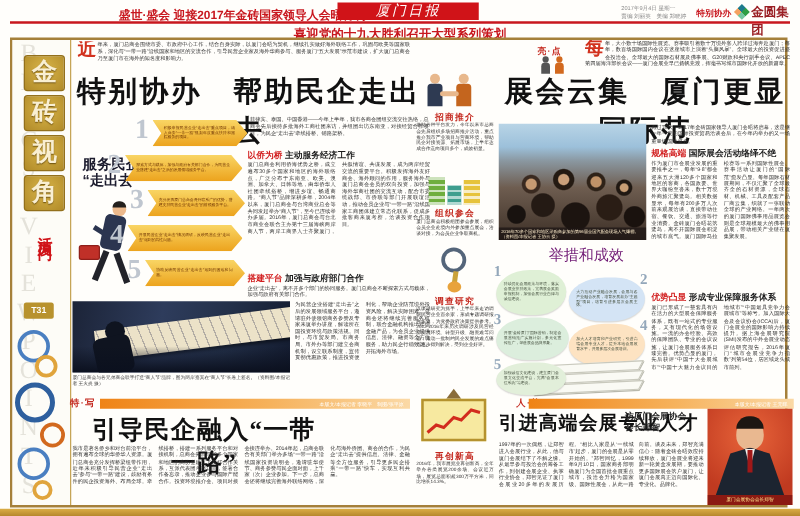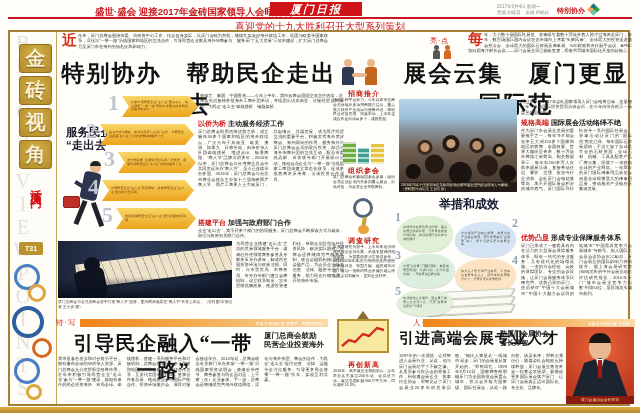--- a/index.html
+++ b/index.html
@@ -12,49 +12,50 @@
 .t38{font-size:3.8px;line-height:4.8px}
 .c2{columns:2;column-gap:5px}
 .c3{columns:3;column-gap:4px}
 .c4{columns:4;column-gap:5px}
 .redhead{font-size:7px;font-weight:bold;white-space:nowrap;overflow:hidden}
 .redhead .tag{color:#d21f1f;margin-right:2px}
 .redhead .ttl{color:#1d1d1d}
 .dropcap{float:left;font-size:15px;line-height:15px;font-weight:bold;color:#d2321e;margin-right:1px;font-family:"Liberation Serif",serif}
 .bighead{font-weight:bold;color:#111;text-align:center;letter-spacing:2px;font-family:"Liberation Serif","DejaVu Serif",serif}
 .subhead{color:#3a3a3a;text-align:center}
-.tagword{font-size:7.5px;font-weight:normal;color:#c4281e;letter-spacing:1px}
+.tagword{font-size:7.5px;font-weight:bold;color:#c4281e;letter-spacing:1px}
 .obar{background:linear-gradient(90deg,#ef8316,#f6b25c 55%,#fbd9a6);display:flex;align-items:center;justify-content:flex-end;padding-right:5px}
 .obar span{font-size:4px;color:#fff;white-space:nowrap}
 .arrow{position:absolute;height:21px;background:linear-gradient(180deg,#f9d564,#eca31d);clip-path:polygon(0 0,calc(100% - 9px) 0,100% 50%,calc(100% - 9px) 100%,0 100%,7px 50%);display:flex;align-items:center;padding:2px 10px 2px 9px;z-index:2;box-shadow:0 1px 1px rgba(120,80,0,.4)}
 .arrow span{font-size:3.1px;line-height:3.85px;color:#6e3404;text-align:justify}
 .stepnum{position:absolute;font-size:22px;font-weight:bold;color:#bfc6cf;font-family:"Liberation Serif",serif;z-index:1}
 .bubble{position:absolute;border-radius:55% 45% 50% 50%/60% 55% 60% 55%;padding:4px 6px;display:flex;align-items:center;box-shadow:0 1px 1px rgba(0,0,0,.15)}
 .bubble .bt{font-size:3.1px;line-height:3.9px;color:#45503f;text-align:justify}
 .bnum{position:absolute;font-size:12px;font-weight:bold;color:#93a7ba;font-family:"Liberation Serif",serif}
 .tile{position:absolute;left:19px;width:33px;height:29px;background:radial-gradient(circle at 50% 40%,#d9b54a,#b08a28);border:1px solid #93701c;border-radius:3px;color:#f9efd2;font-size:20px;line-height:27px;text-align:center;font-weight:bold;font-family:"Liberation Serif",serif;text-shadow:0 1px 1px #6e5210;z-index:2}
 .midlabel{font-size:7px;font-weight:bold;color:#c4281e;text-align:center;letter-spacing:1px}
 .sw{position:absolute;border-radius:50%}
 .book{position:absolute;height:8px;background:#fafaf4;border:1px solid #c9c9bd;transform:skewX(-30deg) rotate(-3deg);box-shadow:1px 1px 0 #b9b9ad}
 </style>
 </head>
 <body>
 
 <div id="page">
 
   <div class="abs" style="left:95px;top:6px;font-size:9.5px;font-weight:bold;color:#c8171e">盛世·盛会 迎接2017年金砖国家领导人会晤特刊6</div>
-  <div class="abs" style="left:270px;top:2px;width:92px;height:14px;background:#d01318;color:#fff;text-align:center;font-size:11px;line-height:14px;font-weight:bold;font-style:italic;font-family:'Liberation Serif',serif;letter-spacing:2px">厦门日报</div>
+  <div class="abs" style="left:270px;top:2px;width:113px;height:14px;background:#d01318;color:#fff;text-align:center;font-size:11px;line-height:14px;font-weight:normal;font-style:italic;font-family:'Liberation Serif',serif;letter-spacing:2px">厦门日报</div>
   <div class="abs" style="left:497px;top:4px;font-size:4.5px;line-height:5.5px;color:#8a8a8a">
     <div>2017年9月4日 星期一</div>
     <div>责编 刘丽英　美编 郑晓婷</div>
   </div>
   <div class="abs" style="left:557px;top:6px;font-size:7px;font-weight:bold;color:#c8171e">特别协办</div>
   <div class="abs" style="left:589px;top:5px;width:9px;height:9px;background:conic-gradient(#2f9e44 0 25%,#74c69d 0 50%,#f4a261 0 75%,#1d7a8c 0);transform:rotate(45deg)"></div>
+  <div class="abs" style="left:601px;top:3px;font-size:10px;font-weight:bold;color:#9a1f24">金圆集团</div>
   <div class="abs" style="left:8px;top:17px;width:624px;height:2px;background:#c8171e"></div>
-  <div class="abs" style="left:0;top:20px;width:640px;text-align:center;font-size:10px;font-weight:normal;color:#c8171e">喜迎党的十九大胜利召开大型系列策划</div>
+  <div class="abs" style="left:0;top:20px;width:640px;text-align:center;font-size:10px;font-weight:bold;color:#c8171e">喜迎党的十九大胜利召开大型系列策划</div>
 
   <div class="abs" style="left:8px;top:30px;width:622px;height:376px;border:2px solid #a5803a"></div>
   <div class="abs" style="left:0;top:407px;width:640px;height:6px;background:linear-gradient(180deg,#dcae46,#b5862c)"></div>
 
   <div class="abs" style="left:10px;top:32px;width:46px;height:372px;background:#fdfcf7;overflow:hidden">
     <div class="abs" style="left:1px;top:0;height:370px;writing-mode:vertical-rl;text-orientation:upright;font-family:'Liberation Serif',serif;font-size:20px;letter-spacing:1px;color:#e4e2da;overflow:hidden">BRICS VIEWPOINTS</div>
   </div>
   <div class="abs" style="left:56px;top:32px;width:1px;height:372px;background:#c5a557"></div>
   <div class="tile" style="top:44px">金</div>
   <div class="tile" style="top:76px">砖</div>
@@ -130,24 +131,20 @@
     <div class="abs" style="left:0;top:36px;width:174px;height:21px;background:linear-gradient(180deg,transparent,#0b101e)"></div>
   </div>
   <div class="abs jt t38" style="left:58px;top:300px;width:174px;height:13px;color:#444">厦门总商会与各兄弟商会联手打造“商人节”品牌，图为两岸嘉宾在“商人节”长卷上签名。（资料图/本报记者 王火炎 摄）</div>
   <div class="abs jt t42 c2" style="left:236px;top:241px;width:108px;height:72px">为民营企业搭建“走出去”之后的发展领域服务平台，邀请驻外使领馆商务参赞及专家来厦举办讲座，解读所在国投资环境与政策法规。同时，与市贸发局、市商务局、市外办等部门建立会商机制，设立联系制度，宣传贯彻优惠政策，推进投资便利化，帮助企业防范境外投资风险，解决实际困难。总商会还将继续完善服务机制，联合金融机构推出跨境金融产品，为会员企业提供信息、法律、融资等全方位服务，助力民企行稳致远、开拓海外市场。</div>
 
   <div class="abs tagword" style="left:56px;top:318px">特·写</div>
   <div class="abs obar" style="left:80px;top:319px;width:248px;height:8px">
     <span>本版文/本报记者 李晓平　制图/张平原</span>
   </div>
   <div class="abs bighead" style="left:64px;top:330px;width:198px;font-size:20px;letter-spacing:1px">引导民企融入“一带一路”</div>
-  <div class="abs" style="left:264px;top:331px;width:66px;font-size:7.5px;line-height:9px;font-weight:bold;color:#222">
-    <div>厦门总商会鼓励</div>
-    <div>民营企业投资海外</div>
-  </div>
   <div class="abs jt t42 c4" style="left:58px;top:356px;width:270px;height:48px">我市是著名侨乡和对台前沿平台，拥有遍布全球的华侨华人资源。厦门总商会充分发挥桥梁纽带作用，近年来积极引导民营企业“走出去”参与“一带一路”建设，鼓励有条件的民企投资海外、布局全球。牵线搭桥，搭建一系列服务平台和对接机制，总商会先后与30多个国家和地区的商协会建立了友好合作关系，互派代表团考察访问，签署合作备忘录，推动企业参与国际产能合作。投资环境推介会、项目对接会接连举办。2014年起，总商会联合有关部门举办多场“一带一路”沿线国家投资说明会，邀请驻华使节、商务参赞与民企面对面，上千家（次）企业参加。下一步，总商会还将继续完善海外联络网络，深化与海外侨团、商会的合作，为民企“走出去”提供信息、法律、金融等全方位服务，引导更多民企搭乘“一带一路”快车，实现互利共赢。</div>
 
   <div class="abs" style="left:340px;top:57px;width:40px;height:30px">
     <div class="abs" style="left:4px;top:2px;width:8px;height:8px;border-radius:50%;background:#e8b88c"></div>
     <div class="abs" style="left:2px;top:10px;width:12px;height:18px;background:#2e3a52;border-radius:3px 3px 0 0"></div>
     <div class="abs" style="left:27px;top:2px;width:8px;height:8px;border-radius:50%;background:#e8b88c"></div>
     <div class="abs" style="left:25px;top:10px;width:12px;height:18px;background:#c4651e;border-radius:3px 3px 0 0"></div>
     <div class="abs" style="left:12px;top:16px;width:15px;height:4px;background:#e8b88c;border-radius:2px"></div>
   </div>
   <div class="abs midlabel" style="left:333px;top:89px;width:62px">招商推介</div>
@@ -200,21 +197,21 @@
   <div class="abs redhead" style="left:521px;top:118px;width:111px">
     <span class="tag">规格高端</span><span class="ttl">国际展会活动络绎不绝</span>
   </div>
   <div class="abs jt t42 c2" style="left:521px;top:128px;width:111px;height:103px">作为厦门市会展业发展的重要推手之一，每年“9·8”都会迎来五大洲120多个国家和地区的客商，各国政要、世界大咖纷至沓来，数十万境外商旅汇聚鹭岛。相关数据显示，每年有200多万人次前来观展洽谈，直接带动住宿、餐饮、交通、旅游等行业消费。金砖厦门会晤花落鹭岛，离不开国际展会积淀的城市底气。厦门国际马拉松赛等一系列国际性展会、赛事活动让厦门的“国际范”愈发凸显。每年国际石材展期间，不仅汇聚了全球最齐全的石材资源，全球石材、机械、工具及配套产品厂商云集，织就了一张联动全球的产业网络。一年两次的厦门国际佛事用品展览会则是全球规模最大的佛事用品展，带动相关产业链在厦集聚发展。</div>
   <div class="abs redhead" style="left:521px;top:233px;width:111px">
     <span class="tag">优势凸显</span><span class="ttl">形成专业保障服务体系</span>
   </div>
   <div class="abs jt t42 c2" style="left:521px;top:243px;width:111px;height:68px">厦门已形成了一整套具有内在活力的大型展会保障服务体系，既有一站式的专业服务，又有现代化的场馆设施。一流的办会经验、高效的保障团队、专业的会议设施，让厦门会展服务体系日臻完善。优势凸显的厦门，先后获评“中国十大会展城市”“中国十大魅力会议目的地城市”“中国最具竞争力会展城市”等称号。加入国际大会及会议协会(ICCA)后，厦门会展业的国际影响力持续提升。据上海会展研究院(SMI)发布的中外会展业动态评估研究报告，2016年厦门“城市会展业竞争力指数”列第54位，居区域龙头城市前列。</div>
 
   <div class="abs" style="left:424px;top:196px;width:90px;text-align:center">
-    <div style="font-size:12px;font-weight:bold;color:#0f172a">举措和成效</div>
+    <div style="font-size:12px;font-weight:normal;color:#701a75">举措和成效</div>
   </div>
   <div class="bubble" style="left:397px;top:216px;width:56px;height:36px;background:#dff0d6">
     <span class="bnum" style="left:-2px;top:-6px">1</span>
     <span class="bt">持续优化会展政策与环境，落实会展业扶持政策，完善展会奖励申报机制，加强会展行业自律与诚信建设。</span>
   </div>
   <div class="bubble" style="left:455px;top:222px;width:61px;height:35px;background:#d4e4f5">
     <span class="bnum" style="right:-2px;top:-6px">2</span>
     <span class="bt">大力推动产业融合发展，会展与各产业融合发展，培育发展新办“主题型”项目，培育引进多层次会展主体。</span>
   </div>
   <div class="bubble" style="left:397px;top:254px;width:58px;height:34px;background:#dceedd">

